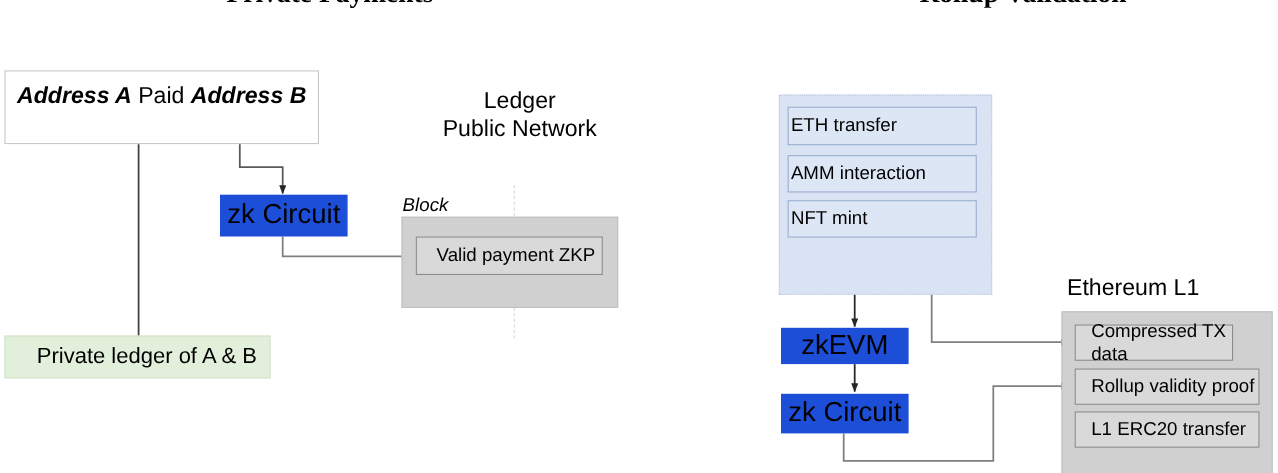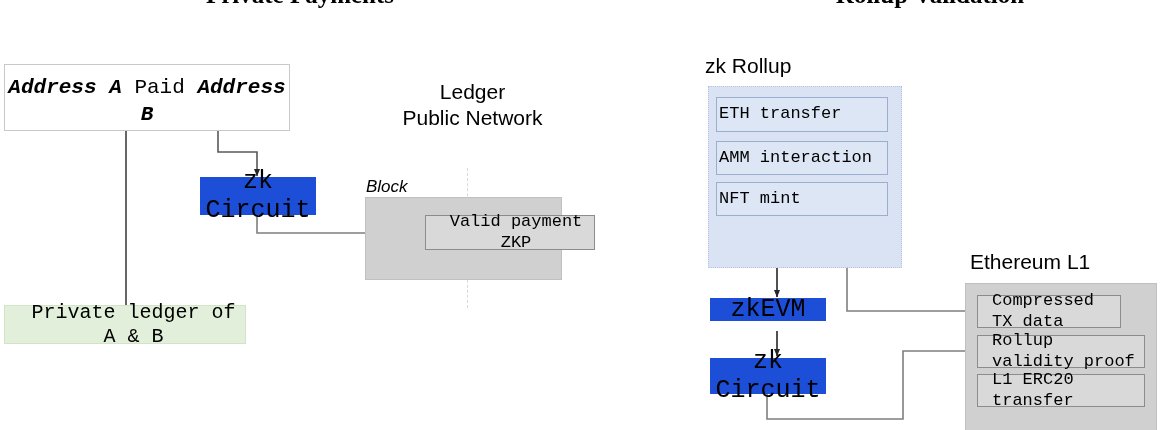--- a/index.html
+++ b/index.html
@@ -33,21 +33,20 @@
   }
 
   
   .box {
     box-sizing: border-box;
     display: flex;
     align-items: center;
     justify-content: center;
     text-align: center;
     line-height: 1.18;
-    font-family: Liberation Mono, monospace;
   }
   .box-white {
     background: #ffffff;
     border: 1px solid #c9c9c9;
     font-size: 21px;
   }
   .box-orange {
     background: #1d4ed8;
     border: none;
     font-size: 25px;
@@ -63,21 +62,21 @@
     border: 1px solid #c0c0c0;
   }
   .box-gray-inner {
     background: #d9d9d9;
     border: 1px solid #8c8c8c;
     font-size: 17px;
     justify-content: flex-start;
     padding-left: 14px;
     text-align: left;
   }
-  .box-gray-inner.center { justify-content: center; padding-left: 12px; text-align: center; margin-left: 47px; }
+  .box-gray-inner.center { justify-content: center; padding-left: 12px; text-align: center; }
   .box-blue-outer {
     background: #dae3f3;
     border: 1px dotted #b6c5e2;
   }
   .box-blue-inner {
     background: #dce6f5;
     border: 1px solid #9aaed0;
     font-size: 17px;
     justify-content: flex-start;
     padding-left: 2px;
@@ -165,35 +164,34 @@
   <div class="abs dash-sep" style="left:467px; top:168px; height:140px;"></div>
 
   <div class="abs caption-italic" style="left:366px; top:177px;">Block</div>
 
   <div class="abs box-gray-outer" style="left:365px; top:197px; width:195px; height:81px;"></div>
 
   <div class="abs box box-gray-inner center" style="left:378px; top:215px; width:170px; height:35px;">
     <span>Valid payment ZKP</span>
   </div>
 
-  <div class="abs plain-label" style="left:705px; top:54px;">zk Rollup</div>
 
   <div class="abs box-blue-outer" style="left:708px; top:86px; width:192px; height:180px;"></div>
 
   <div class="abs box box-blue-inner" style="left:716px; top:97px; width:172px; height:35px;">
     <span>ETH transfer</span>
   </div>
   <div class="abs box box-blue-inner" style="left:716px; top:182px; width:172px; height:34px;">
     <span>NFT mint</span>
   </div>
   <div class="abs box box-blue-inner" style="left:716px; top:141px; width:172px; height:34px;">
     <span>AMM interaction</span>
   </div>
 
-  <div class="abs box box-orange" style="left:710px; top:298px; width:116px; height:23px;">
+  <div class="abs box box-orange" style="left:710px; top:298px; width:116px; height:33px;">
     <span>zkEVM</span>
   </div>
 
   <div class="abs box box-orange" style="left:710px; top:358px; width:116px; height:36px;">
     <span>zk Circuit</span>
   </div>
 
   <div class="abs plain-label" style="left:970px; top:250px;">Ethereum L1</div>
 
   <div class="abs box-gray-outer" style="left:965px; top:283px; width:190px; height:147px;"></div>

